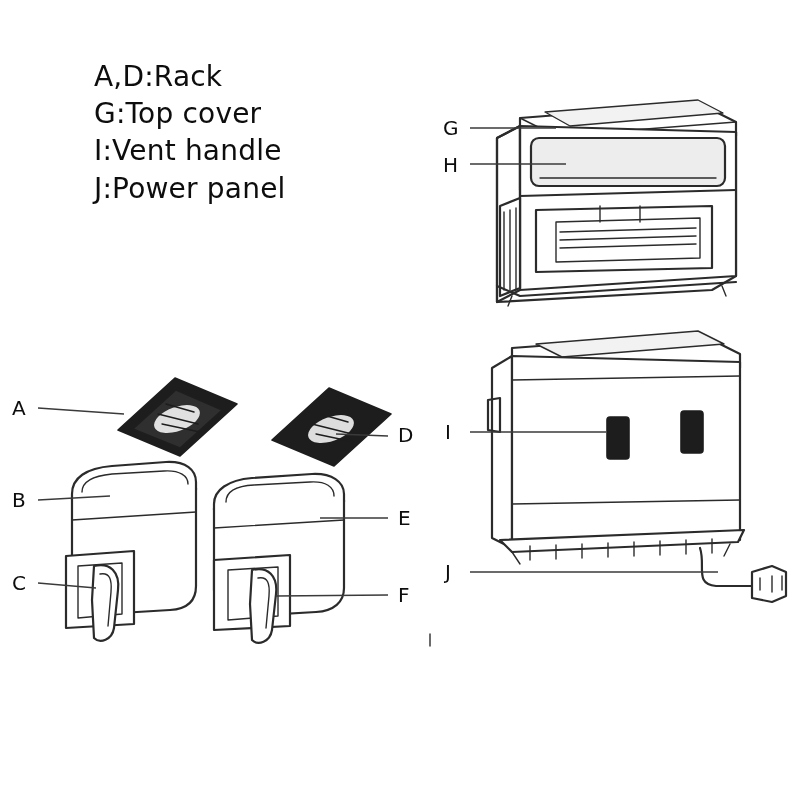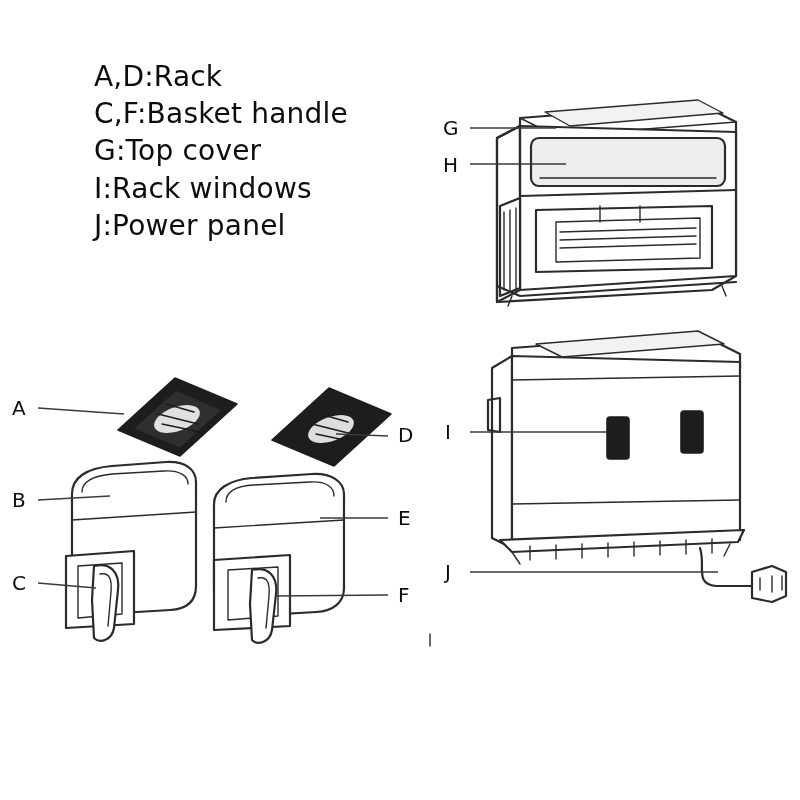--- a/index.html
+++ b/index.html
@@ -172,23 +172,22 @@
   <line class="lead" x1="38" y1="408" x2="124" y2="414"></line>
   <line class="lead" x1="38" y1="500" x2="110" y2="496"></line>
   <line class="lead" x1="38" y1="583" x2="96" y2="588"></line>
   <line class="lead" x1="388" y1="436" x2="336" y2="434"></line>
   <line class="lead" x1="388" y1="518" x2="320" y2="518"></line>
   <line class="lead" x1="388" y1="595" x2="276" y2="596"></line>
 </svg>
 
 <div class="legend">
   <span class="legend-line">A,D:Rack</span>
-  <span class="legend-line">C,F:Basket handle</span>
   <span class="legend-line">G:Top cover</span>
-  <span class="legend-line">I:Rack windows</span>
+  <span class="legend-line">I:Vent handle</span>
   <span class="legend-line">J:Power panel</span>
 </div>
 
 <div class="callout cA">A</div>
 <div class="callout cB">B</div>
 <div class="callout cC">C</div>
 <div class="callout cD">D</div>
 <div class="callout cE">E</div>
 <div class="callout cF">F</div>
 <div class="callout cG">G</div>

